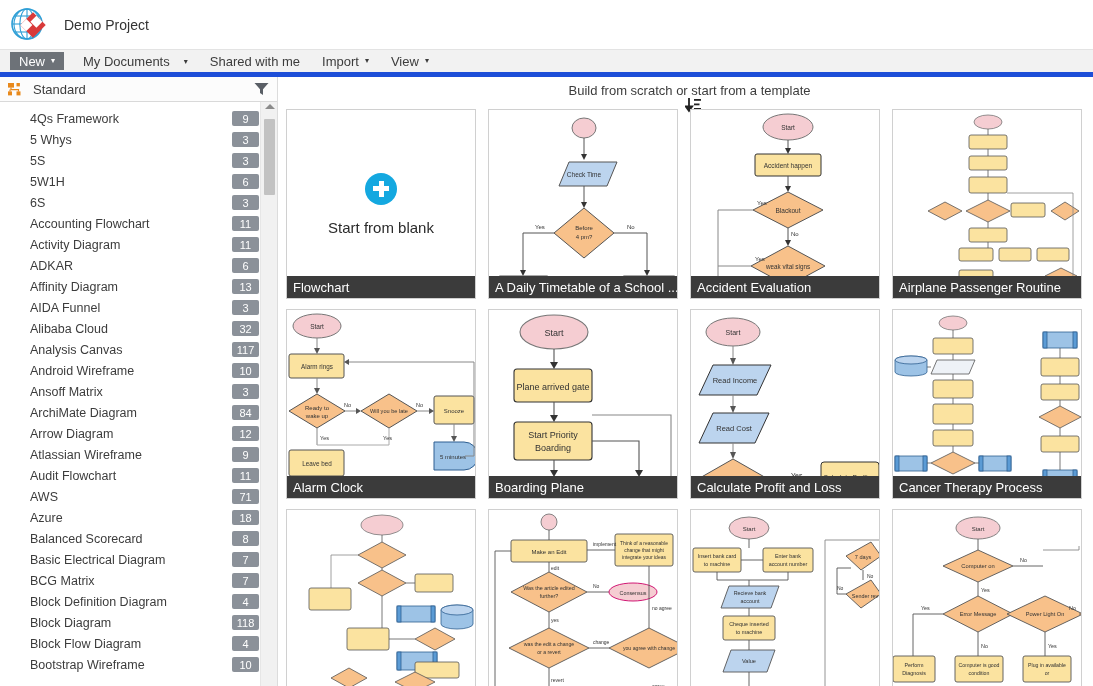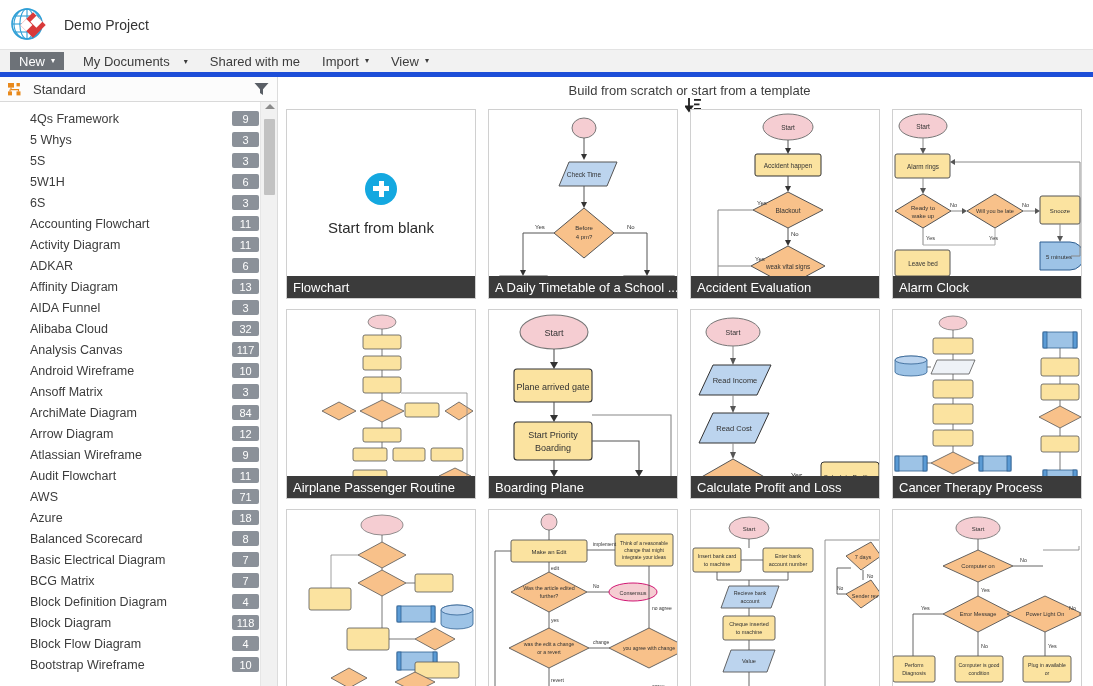--- a/index.html
+++ b/index.html
@@ -384,20 +384,62 @@
               <path d="M60 156 H27" stroke="#888"></path>
               <text x="64" y="151" font-size="6" fill="#333" stroke="none" font-family="Liberation Sans, sans-serif">Yes</text>
               <line x1="97" y1="176" x2="97" y2="184"></line>
               <text x="100" y="183" font-size="6" fill="#333" stroke="none" font-family="Liberation Sans, sans-serif">No</text>
               <polygon points="97,184 134,202 97,220 60,202" fill="#f8c18a" stroke="#555"></polygon>
               <text x="66" y="200" font-size="6" fill="#333" stroke="none" font-family="Liberation Sans, sans-serif">Yes</text>
             </g>
           </svg>
         </div>
         <div class="caption">Accident Evaluation</div>
+      </div>
+
+      <div class="card">
+        <div class="thumb">
+          <svg width="190" height="190" viewBox="0 0 190 190">
+            <g stroke="#777" stroke-width="0.8" fill="none">
+              <ellipse cx="95" cy="12" rx="14" ry="7" fill="#f5cdd2"></ellipse>
+              <line x1="95" y1="19" x2="95" y2="25" stroke="#555"></line>
+              <rect x="76" y="25" width="38" height="14" rx="2" fill="#fbe3a0" stroke="#555"></rect>
+              <line x1="95" y1="39" x2="95" y2="46" stroke="#555"></line>
+              <rect x="76" y="46" width="38" height="14" rx="2" fill="#fbe3a0" stroke="#555"></rect>
+              <line x1="95" y1="60" x2="95" y2="67" stroke="#555"></line>
+              <rect x="76" y="67" width="38" height="16" rx="2" fill="#fbe3a0" stroke="#555"></rect>
+              <line x1="95" y1="83" x2="95" y2="90" stroke="#555"></line>
+              <polygon points="95,90 117,101 95,112 73,101" fill="#f8c18a" stroke="#555"></polygon>
+              <polygon points="35,101 52,92 69,101 52,110" fill="#f8c18a" stroke="#555"></polygon>
+              <rect x="76" y="90" width="0" height="0"></rect>
+              <rect x="73" y="90" width="0" height="0"></rect>
+              <rect x="118" y="93" width="34" height="14" rx="2" fill="#fbe3a0" stroke="#555"></rect>
+              <polygon points="158,101 172,92 186,101 172,110" fill="#f8c18a" stroke="#555"></polygon>
+              <rect x="150" y="88" width="0" height="0"></rect>
+              <rect x="40" y="88" width="34" height="0"></rect>
+              <rect x="44" y="86" width="0" height="0"></rect>
+              <rect x="56" y="86" width="38" height="0"></rect>
+              <rect x="76" y="118" width="38" height="14" rx="2" fill="#fbe3a0" stroke="#555"></rect>
+              <line x1="95" y1="112" x2="95" y2="118" stroke="#555"></line>
+              <line x1="95" y1="132" x2="95" y2="138" stroke="#555"></line>
+              <rect x="66" y="138" width="34" height="13" rx="2" fill="#fbe3a0" stroke="#555"></rect>
+              <rect x="106" y="138" width="32" height="13" rx="2" fill="#fbe3a0" stroke="#555"></rect>
+              <rect x="144" y="138" width="32" height="13" rx="2" fill="#fbe3a0" stroke="#555"></rect>
+              <rect x="66" y="160" width="34" height="13" rx="2" fill="#fbe3a0" stroke="#555"></rect>
+              <polygon points="152,166 168,158 184,166 168,174" fill="#f8c18a" stroke="#555"></polygon>
+              <rect x="2" y="178" width="32" height="14" rx="2" fill="#9dc3e6" stroke="#2e5f91"></rect>
+              <rect x="2" y="178" width="4" height="14" fill="#5b9bd5" stroke="#2e5f91"></rect>
+              <rect x="30" y="178" width="4" height="14" fill="#5b9bd5" stroke="#2e5f91"></rect>
+              <polygon points="60,184 76,176 92,184 76,192" fill="#f8c18a" stroke="#555"></polygon>
+              <rect x="104" y="176" width="38" height="14" rx="2" fill="#fbe3a0" stroke="#555"></rect>
+              <path d="M114 83 H180 V166" stroke="#888"></path>
+            </g>
+          </svg>
+        </div>
+        <div class="caption">Airplane Passenger Routine</div>
       </div>
 
       <div class="card">
         <div class="thumb">
           <svg width="190" height="190" viewBox="0 0 190 190">
             <g stroke="#777" stroke-width="1" fill="none">
               <ellipse cx="30" cy="16" rx="24" ry="12" fill="#f5cdd2"></ellipse>
               <text x="30" y="19" font-size="6.5" fill="#333" text-anchor="middle" stroke="none" font-family="Liberation Sans, sans-serif">Start</text>
               <line x1="30" y1="28" x2="30" y2="38" stroke="#888"></line>
                 <polygon points="27,38 33,38 30,44" fill="#555" stroke="none"></polygon>
@@ -430,62 +472,20 @@
               <text x="96" y="130" font-size="5.5" fill="#333" stroke="none" font-family="Liberation Sans, sans-serif">Yes</text>
               <rect x="2" y="140" width="55" height="26" rx="2" fill="#fbe3a0" stroke="#555"></rect>
               <text x="30" y="156" font-size="6.3" fill="#333" text-anchor="middle" stroke="none" font-family="Liberation Sans, sans-serif">Leave bed</text>
               <line x1="30" y1="166" x2="30" y2="174" stroke="#888"></line>
               <rect x="2" y="176" width="55" height="24" rx="2" fill="#fbe3a0" stroke="#555"></rect>
               <text x="30" y="189" font-size="6" fill="#333" text-anchor="middle" stroke="none" font-family="Liberation Sans, sans-serif">Turn alarm off</text>
             </g>
           </svg>
         </div>
         <div class="caption">Alarm Clock</div>
-      </div>
-
-      <div class="card">
-        <div class="thumb">
-          <svg width="190" height="190" viewBox="0 0 190 190">
-            <g stroke="#777" stroke-width="0.8" fill="none">
-              <ellipse cx="95" cy="12" rx="14" ry="7" fill="#f5cdd2"></ellipse>
-              <line x1="95" y1="19" x2="95" y2="25" stroke="#555"></line>
-              <rect x="76" y="25" width="38" height="14" rx="2" fill="#fbe3a0" stroke="#555"></rect>
-              <line x1="95" y1="39" x2="95" y2="46" stroke="#555"></line>
-              <rect x="76" y="46" width="38" height="14" rx="2" fill="#fbe3a0" stroke="#555"></rect>
-              <line x1="95" y1="60" x2="95" y2="67" stroke="#555"></line>
-              <rect x="76" y="67" width="38" height="16" rx="2" fill="#fbe3a0" stroke="#555"></rect>
-              <line x1="95" y1="83" x2="95" y2="90" stroke="#555"></line>
-              <polygon points="95,90 117,101 95,112 73,101" fill="#f8c18a" stroke="#555"></polygon>
-              <polygon points="35,101 52,92 69,101 52,110" fill="#f8c18a" stroke="#555"></polygon>
-              <rect x="76" y="90" width="0" height="0"></rect>
-              <rect x="73" y="90" width="0" height="0"></rect>
-              <rect x="118" y="93" width="34" height="14" rx="2" fill="#fbe3a0" stroke="#555"></rect>
-              <polygon points="158,101 172,92 186,101 172,110" fill="#f8c18a" stroke="#555"></polygon>
-              <rect x="150" y="88" width="0" height="0"></rect>
-              <rect x="40" y="88" width="34" height="0"></rect>
-              <rect x="44" y="86" width="0" height="0"></rect>
-              <rect x="56" y="86" width="38" height="0"></rect>
-              <rect x="76" y="118" width="38" height="14" rx="2" fill="#fbe3a0" stroke="#555"></rect>
-              <line x1="95" y1="112" x2="95" y2="118" stroke="#555"></line>
-              <line x1="95" y1="132" x2="95" y2="138" stroke="#555"></line>
-              <rect x="66" y="138" width="34" height="13" rx="2" fill="#fbe3a0" stroke="#555"></rect>
-              <rect x="106" y="138" width="32" height="13" rx="2" fill="#fbe3a0" stroke="#555"></rect>
-              <rect x="144" y="138" width="32" height="13" rx="2" fill="#fbe3a0" stroke="#555"></rect>
-              <rect x="66" y="160" width="34" height="13" rx="2" fill="#fbe3a0" stroke="#555"></rect>
-              <polygon points="152,166 168,158 184,166 168,174" fill="#f8c18a" stroke="#555"></polygon>
-              <rect x="2" y="178" width="32" height="14" rx="2" fill="#9dc3e6" stroke="#2e5f91"></rect>
-              <rect x="2" y="178" width="4" height="14" fill="#5b9bd5" stroke="#2e5f91"></rect>
-              <rect x="30" y="178" width="4" height="14" fill="#5b9bd5" stroke="#2e5f91"></rect>
-              <polygon points="60,184 76,176 92,184 76,192" fill="#f8c18a" stroke="#555"></polygon>
-              <rect x="104" y="176" width="38" height="14" rx="2" fill="#fbe3a0" stroke="#555"></rect>
-              <path d="M114 83 H180 V166" stroke="#888"></path>
-            </g>
-          </svg>
-        </div>
-        <div class="caption">Airplane Passenger Routine</div>
       </div>
 
       <div class="card">
         <div class="thumb">
           <svg width="190" height="190" viewBox="0 0 190 190">
             <g stroke="#555" stroke-width="1.1" fill="none">
               <ellipse cx="65" cy="22" rx="34" ry="17" fill="#f5cdd2" stroke="#777"></ellipse>
               <text x="65" y="26" font-size="9" fill="#333" text-anchor="middle" stroke="none" font-family="Liberation Sans, sans-serif">Start</text>
               <line x1="65" y1="39" x2="65" y2="52"></line>
                 <polygon points="61,52 69,52 65,59" fill="#333" stroke="none"></polygon>

